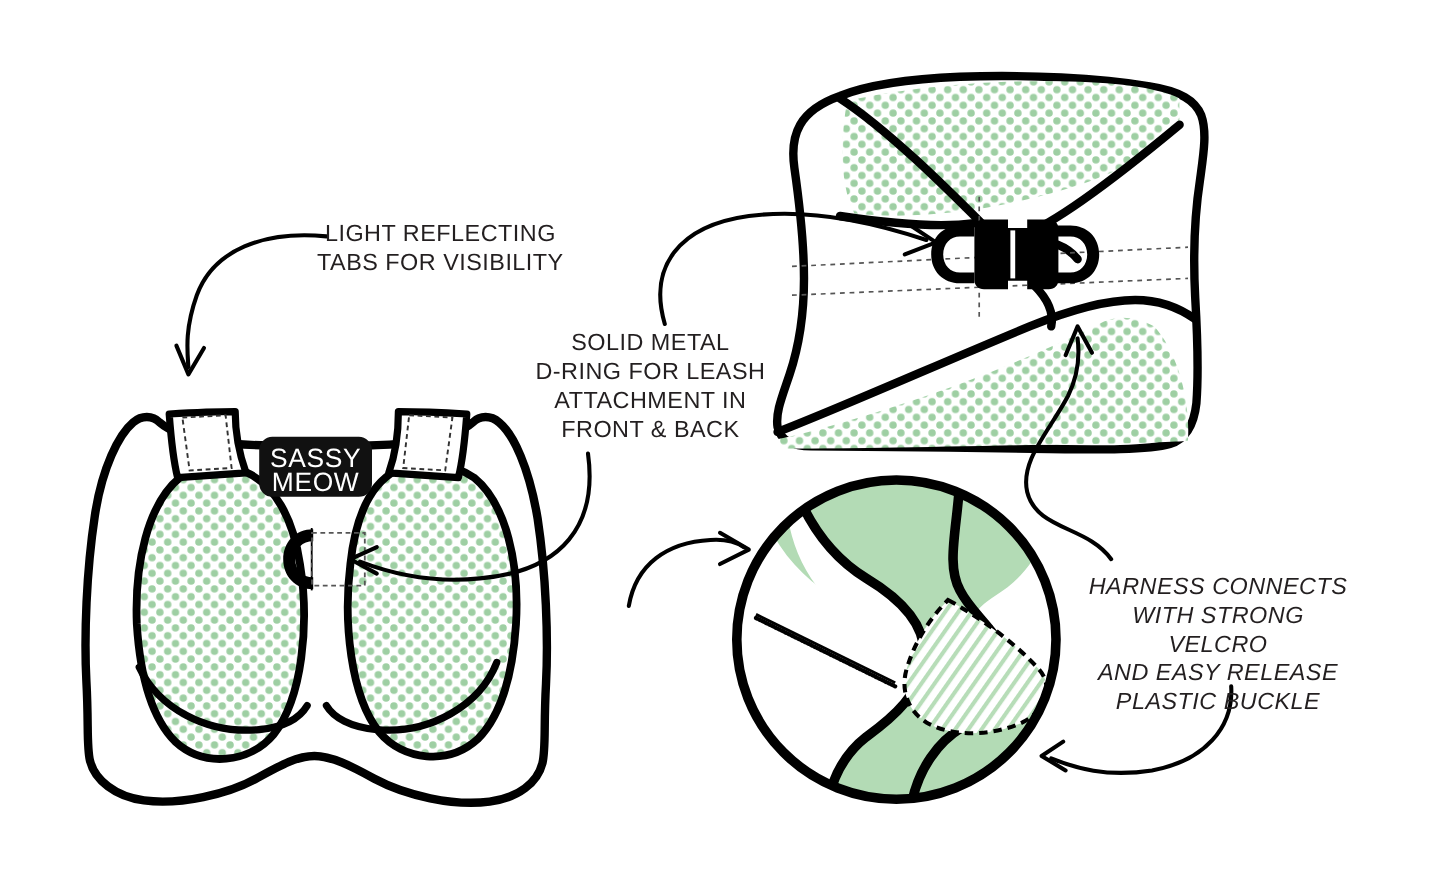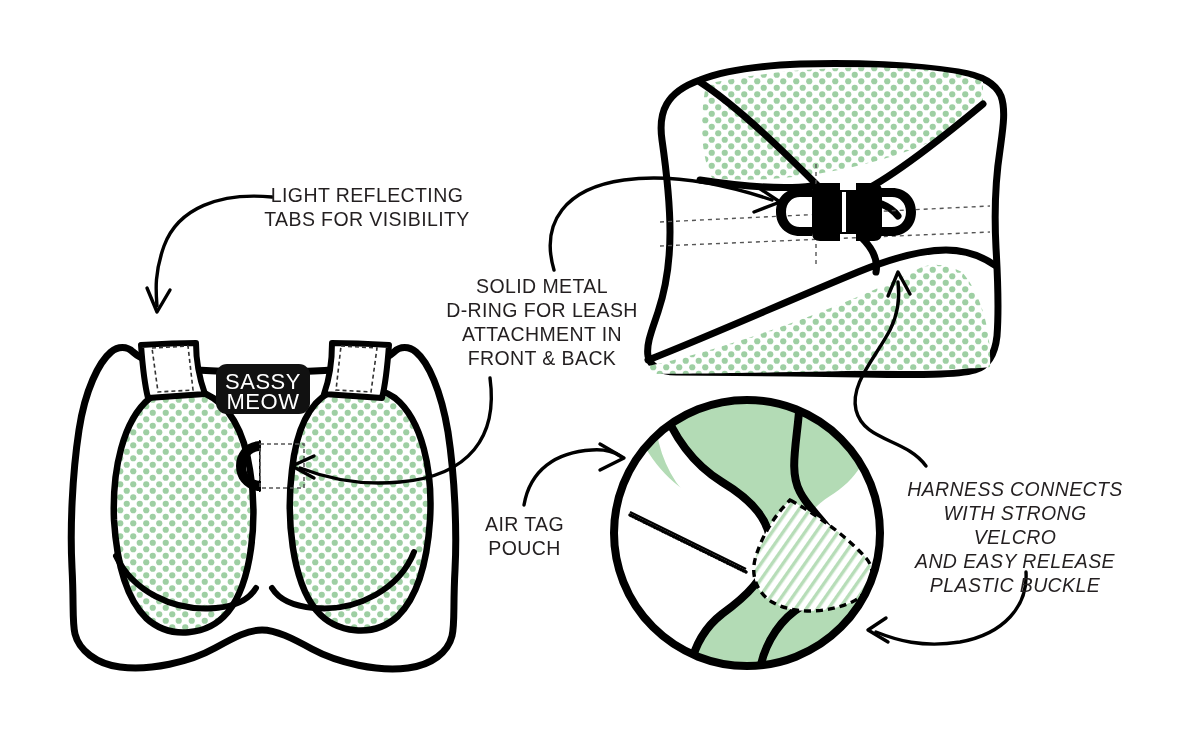--- a/index.html
+++ b/index.html
@@ -282,21 +282,19 @@
   </svg>
 
   <div class="callout" id="callout-reflective">LIGHT REFLECTING
 TABS FOR VISIBILITY</div>
 
   <div class="callout" id="callout-dring">SOLID METAL
 D-RING FOR LEASH
 ATTACHMENT IN
 FRONT &amp; BACK</div>
 
-  <div class="callout" id="callout-airtag">AIR TAG
-POUCH</div>
 
   <div class="callout" id="callout-velcro">HARNESS CONNECTS
 WITH STRONG VELCRO
 AND EASY RELEASE
 PLASTIC BUCKLE</div>
 
 </div>
 
 </body></html>

